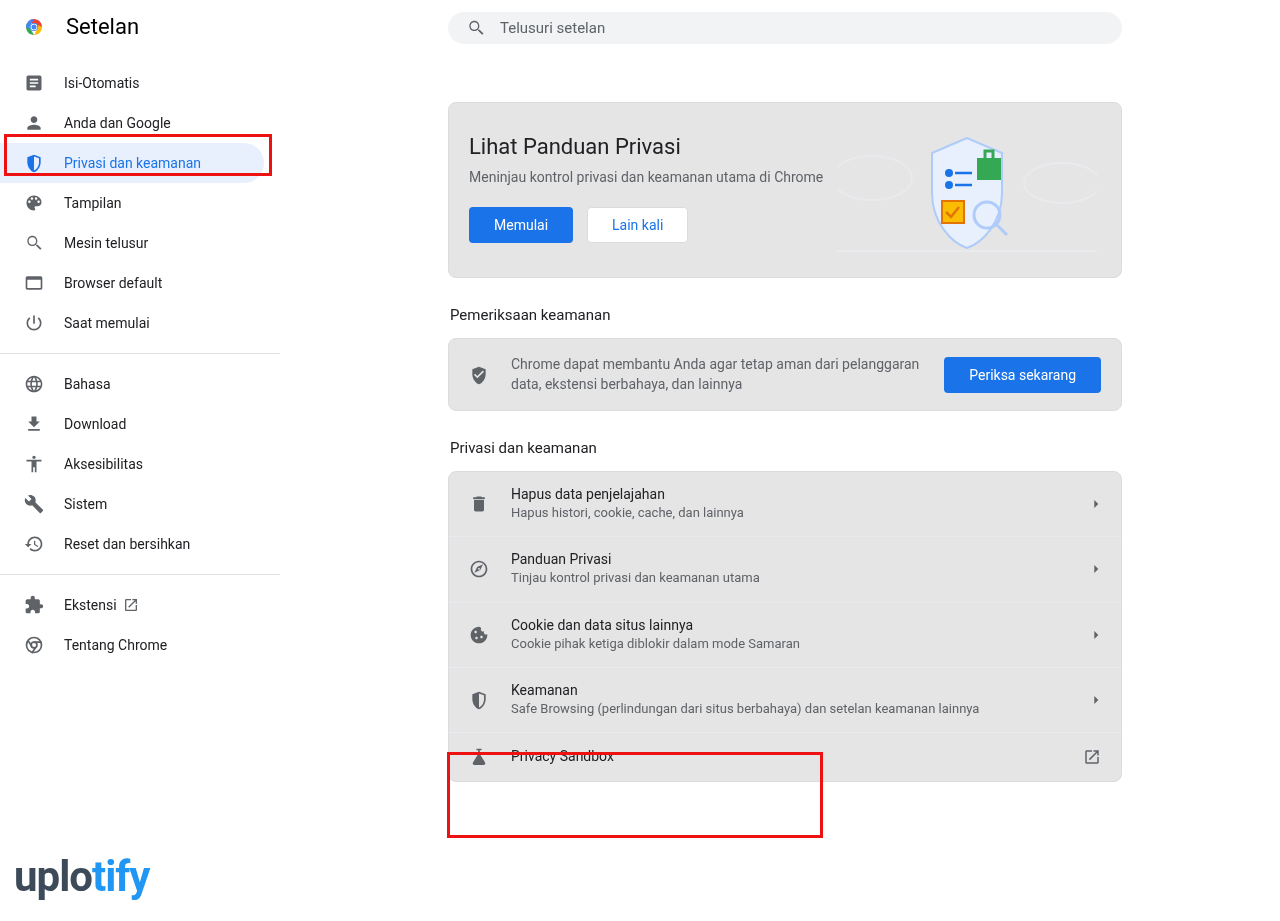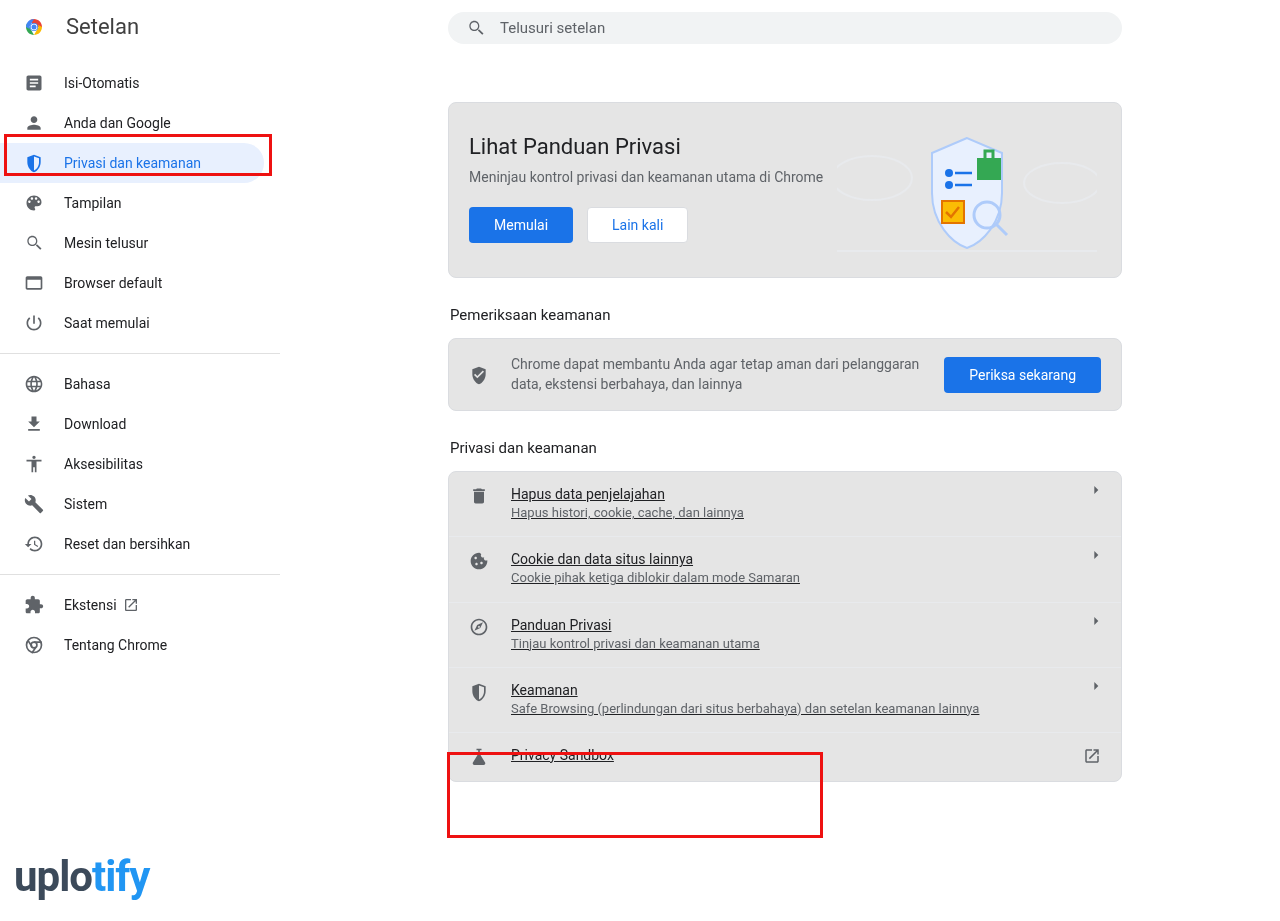--- a/index.html
+++ b/index.html
@@ -1,20 +1,20 @@
 <!DOCTYPE html>
 <html><head>
   <meta charset="utf-8">
   <style>
     * { margin: 0; padding: 0; box-sizing: border-box; font-family: 'Roboto', 'Segoe UI', Arial, sans-serif; }
     body { background: #ffffff; color: #202124; display: flex; width: 1280px; height: 921px; overflow: hidden; }
     .sidebar { width: 280px; padding-top: 14px; border-right: none; }
     .title-row { display: flex; align-items: center; padding: 0 8px 0 22px; margin-bottom: 22px; }
     .chrome-logo { width: 24px; height: 24px; margin-right: 20px; }
-    .title-text { font-size: 22px; color: #404040; font-weight: 400; letter-spacing: 0; }
+    .title-text { font-size: 22px; color: #000000; font-weight: 400; letter-spacing: 0; }
     .nav-group { padding: 2px 0; }
     .nav-item { display: flex; align-items: center; height: 40px; padding: 0 16px 0 24px; cursor: pointer; border-radius: 0 20px 20px 0; margin-right: 16px; position: relative; }
     .nav-item.active { background: #e8f0fe; color: #1a73e8; }
     .nav-icon { width: 20px; height: 20px; margin-right: 20px; display: inline-flex; align-items: center; justify-content: center; fill: #5f6368; }
     .nav-item.active .nav-icon { fill: #1a73e8; }
     .nav-label { font-size: 14px; color: #202124; }
     .nav-item.active .nav-label { color: #1a73e8; }
     .hr { border: none; border-top: 1px solid #e0e0e0; margin: 8px 0; }
     .nav-ext-icon { width: 16px; height: 16px; fill: #5f6368; margin-left: 6px; }
     .highlight-box-1 { position: absolute; border: 3px solid #e11; pointer-events: none; z-index: 10; }
@@ -28,21 +28,21 @@
     .guide-card { display: flex; justify-content: space-between; padding: 20px 24px 24px 20px; align-items: center; }
     .guide-title { font-size: 22px; color: #202124; font-weight: 400; margin-bottom: 10px; }
     .guide-sub { font-size: 14px; color: #5f6368; margin-bottom: 22px; }
     .btn { display: inline-flex; align-items: center; justify-content: center; height: 36px; padding: 0 24px; border-radius: 4px; font-size: 14px; cursor: pointer; border: 1px solid transparent; }
     .btn-primary { background: #1a73e8; color: #fff; }
     .btn-secondary { background: #fff; color: #1a73e8; border-color: #dadce0; margin-left: 10px; }
     .section-header { font-size: 15px; color: #202124; margin: 28px 0 14px 2px; }
     .safety-card { display: flex; align-items: center; padding: 16px 20px; }
     .safety-icon { width: 20px; height: 20px; fill: #5f6368; margin-right: 22px; flex-shrink: 0; }
     .safety-text { font-size: 14px; color: #5f6368; flex: 1; line-height: 1.4; }
-    .row { display: flex; padding: 14px 20px; border-top: 1px solid #e8eaed; cursor: pointer; position: relative; text-decoration: underline; }
+    .row { display: flex; align-items: center; padding: 14px 20px; border-top: 1px solid #e8eaed; cursor: pointer; position: relative; }
     .row:first-child { border-top: none; }
     .row.hovered { background: #f1f3f4; }
     .row-icon { width: 20px; height: 20px; fill: #5f6368; margin-right: 22px; flex-shrink: 0; }
     .row-text { flex: 1; }
     .row-title { font-size: 14px; color: #202124; margin-bottom: 2px; }
     .row-sub { font-size: 13px; color: #5f6368; line-height: 1.4; }
     .row-arrow { width: 8px; height: 8px; fill: #5f6368; flex-shrink: 0; }
     .guide-illus { width: 260px; height: 130px; flex-shrink: 0; }
     .watermark { position: absolute; left: 14px; bottom: 20px; font-size: 42px; font-weight: 700; letter-spacing: -1px; font-family: 'Roboto', 'Segoe UI', Arial, sans-serif; }
     .wm-dark { color: #3c4a5a; }
@@ -253,37 +253,37 @@
         <div class="row-text">
           <div class="row-title">Hapus data penjelajahan</div>
           <div class="row-sub">Hapus histori, cookie, cache, dan lainnya</div>
         </div>
         <svg class="row-arrow" viewBox="0 0 8 12">
             <path d="M0 0l6 6-6 6z"></path>
           </svg>
       </div>
       <div class="row">
         <svg class="row-icon" viewBox="0 0 24 24">
+            <path d="M12 2C6.5 2 2 6.5 2 12s4.5 10 10 10 10-4.5 10-10S17.5 2 12 2zm0 18c-4.4 0-8-3.6-8-8s3.6-8 8-8 8 3.6 8 8-3.6 8-8 8zm-5.5-3.5l7-3.3 3.3-7-7 3.3-3.3 7zM12 10.9c.6 0 1.1.5 1.1 1.1s-.5 1.1-1.1 1.1-1.1-.5-1.1-1.1.5-1.1 1.1-1.1z"></path>
+          </svg>
+        <div class="row-text">
+          <div class="row-title">Panduan Privasi</div>
+          <div class="row-sub">Tinjau kontrol privasi dan keamanan utama</div>
+        </div>
+        <svg class="row-arrow" viewBox="0 0 8 12">
+            <path d="M0 0l6 6-6 6z"></path>
+          </svg>
+      </div>
+      <div class="row">
+        <svg class="row-icon" viewBox="0 0 24 24">
             <path d="M12 2C6.5 2 2 6.5 2 12s4.5 10 10 10 10-4.5 10-10c0-.3 0-.7-.1-1-1 .7-2.4.6-3.3-.3-.9-.9-1-2.3-.3-3.3-1 .7-2.4.6-3.3-.3-.9-.9-1-2.3-.3-3.3C13.7 2.6 12.9 2 12 2zm-4 8c-.8 0-1.5-.7-1.5-1.5S7.2 7 8 7s1.5.7 1.5 1.5S8.8 10 8 10zm1 7c-.8 0-1.5-.7-1.5-1.5S8.2 14 9 14s1.5.7 1.5 1.5S9.8 17 9 17zm6-1c-.8 0-1.5-.7-1.5-1.5S14.2 13 15 13s1.5.7 1.5 1.5S15.8 16 15 16z"></path>
           </svg>
         <div class="row-text">
           <div class="row-title">Cookie dan data situs lainnya</div>
           <div class="row-sub">Cookie pihak ketiga diblokir dalam mode Samaran</div>
-        </div>
-        <svg class="row-arrow" viewBox="0 0 8 12">
-            <path d="M0 0l6 6-6 6z"></path>
-          </svg>
-      </div>
-      <div class="row">
-        <svg class="row-icon" viewBox="0 0 24 24">
-            <path d="M12 2C6.5 2 2 6.5 2 12s4.5 10 10 10 10-4.5 10-10S17.5 2 12 2zm0 18c-4.4 0-8-3.6-8-8s3.6-8 8-8 8 3.6 8 8-3.6 8-8 8zm-5.5-3.5l7-3.3 3.3-7-7 3.3-3.3 7zM12 10.9c.6 0 1.1.5 1.1 1.1s-.5 1.1-1.1 1.1-1.1-.5-1.1-1.1.5-1.1 1.1-1.1z"></path>
-          </svg>
-        <div class="row-text">
-          <div class="row-title">Panduan Privasi</div>
-          <div class="row-sub">Tinjau kontrol privasi dan keamanan utama</div>
         </div>
         <svg class="row-arrow" viewBox="0 0 8 12">
             <path d="M0 0l6 6-6 6z"></path>
           </svg>
       </div>
       <div class="row">
         <svg class="row-icon" viewBox="0 0 24 24">
             <path d="M12 2L4 5v6c0 5.5 3.8 10.7 8 12 4.2-1.3 8-6.5 8-12V5l-8-3zm0 2.2l6 2.2V11c0 4.5-2.9 8.7-6 9.9V4.2z"></path>
           </svg>
         <div class="row-text">

